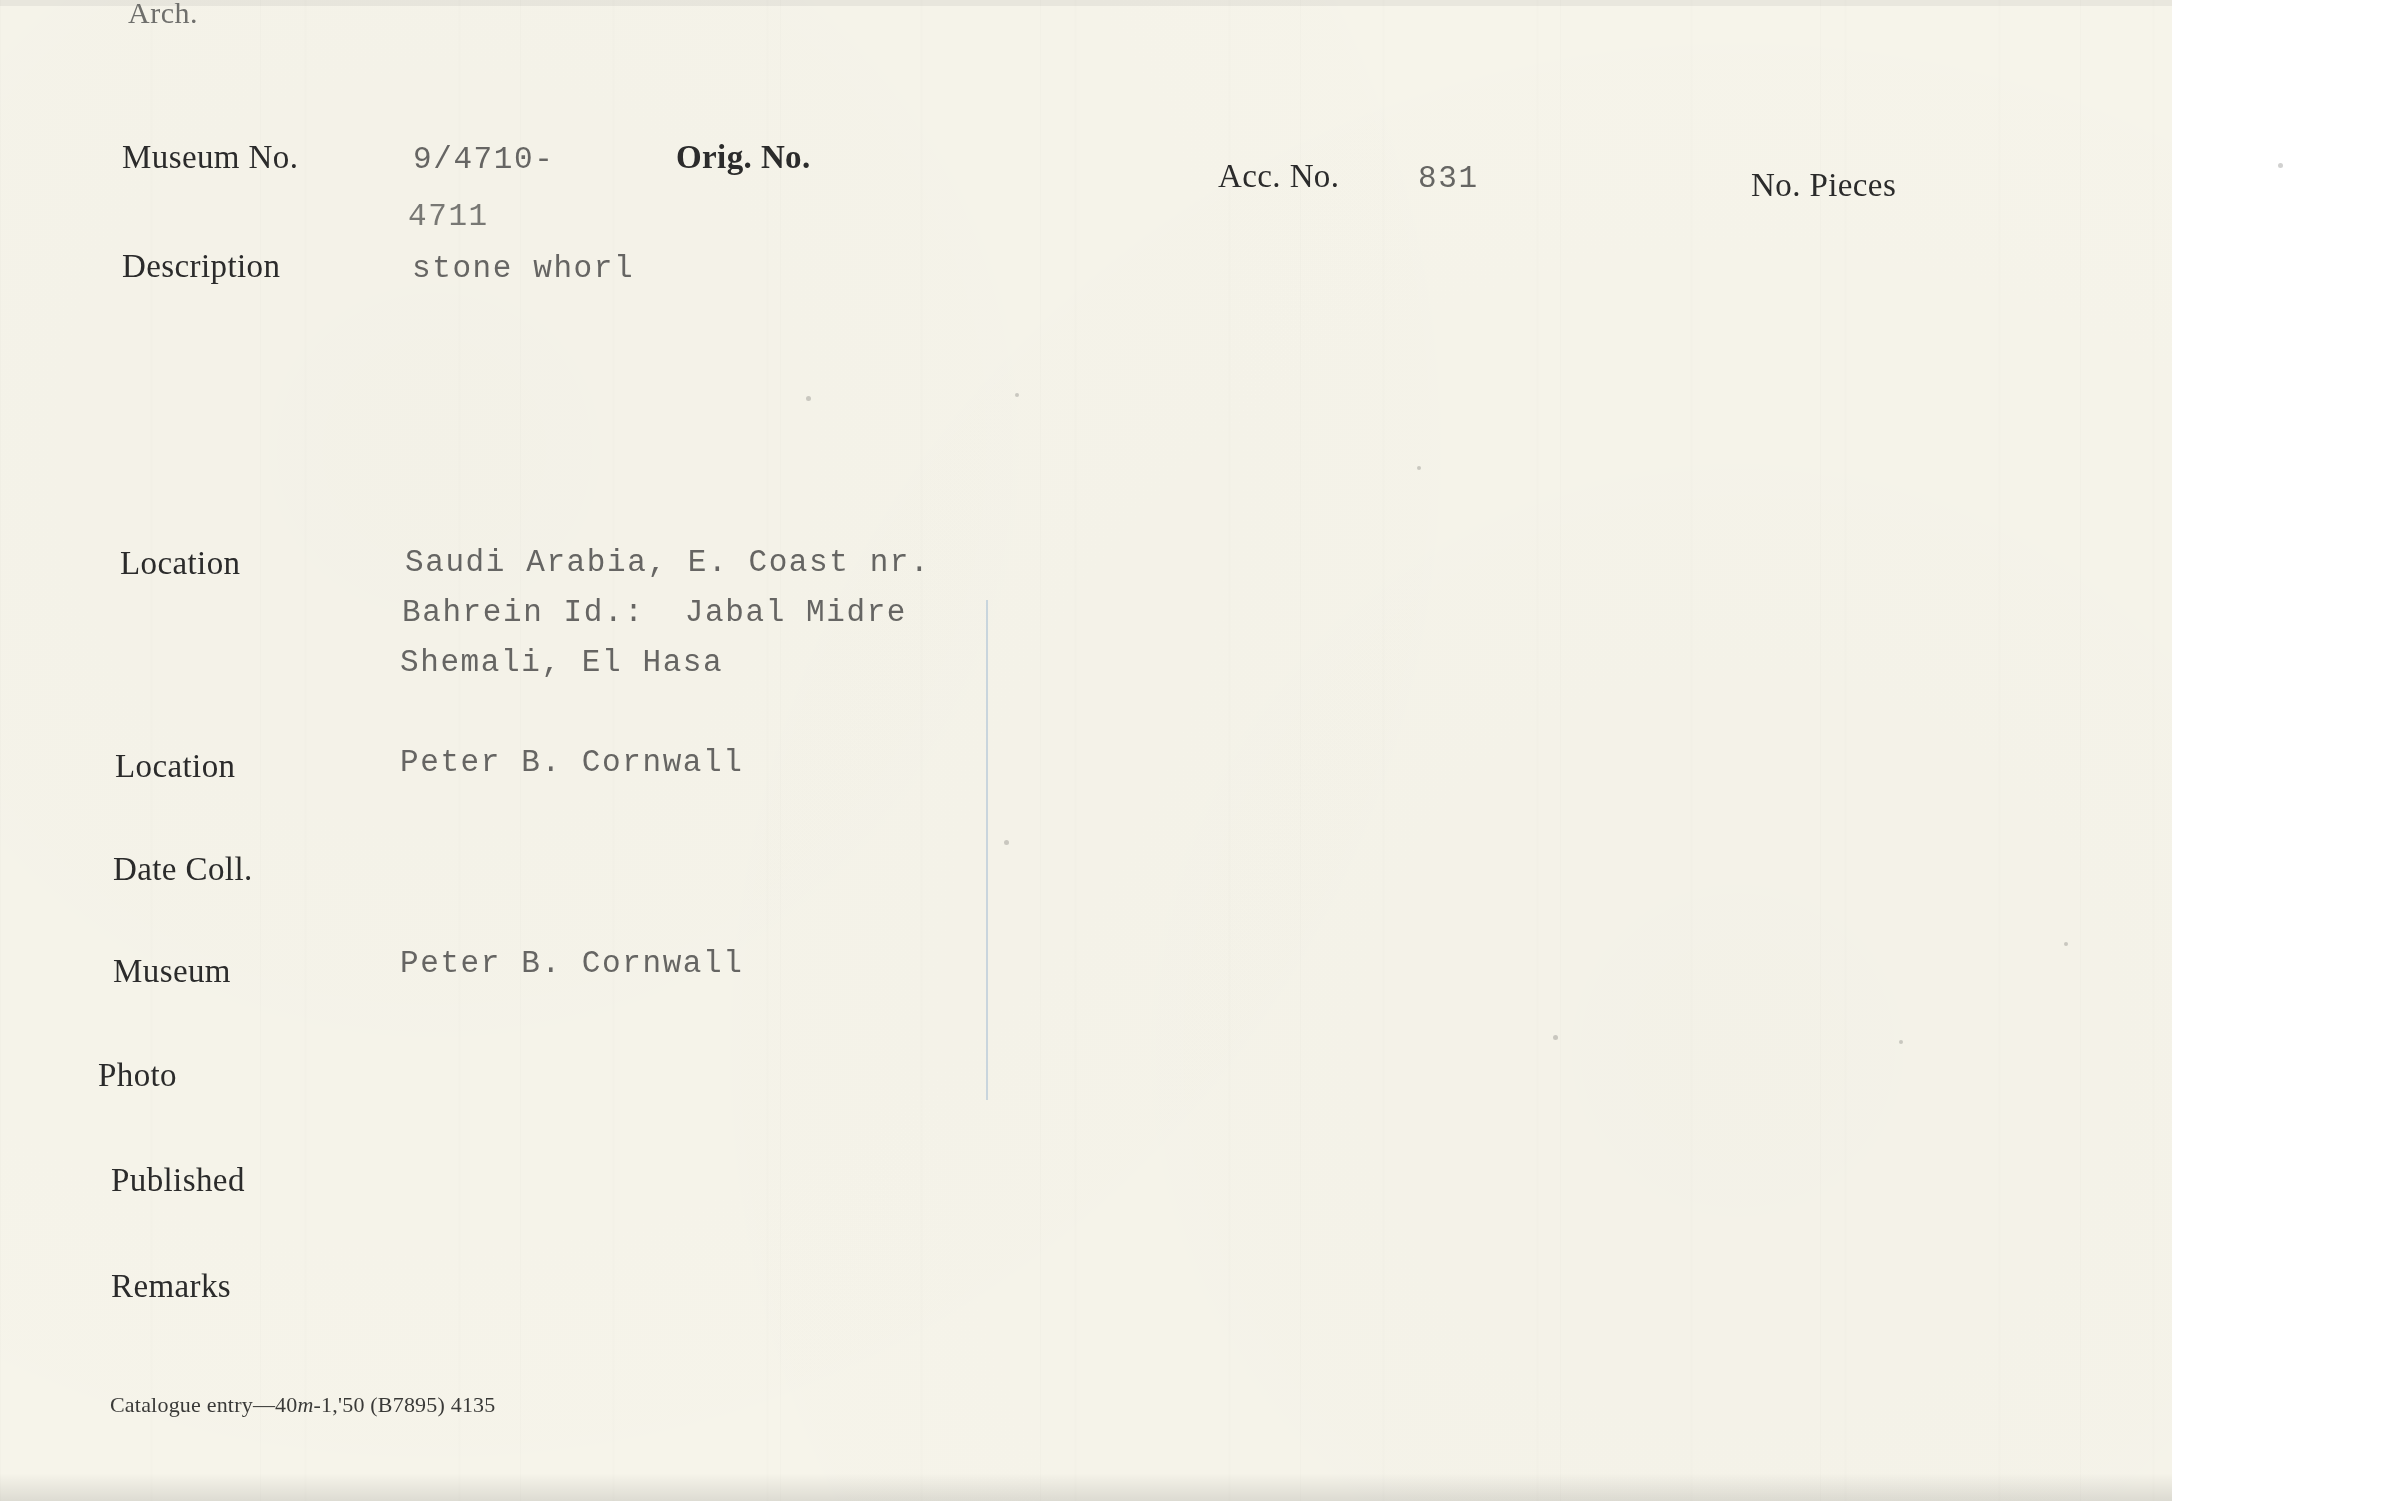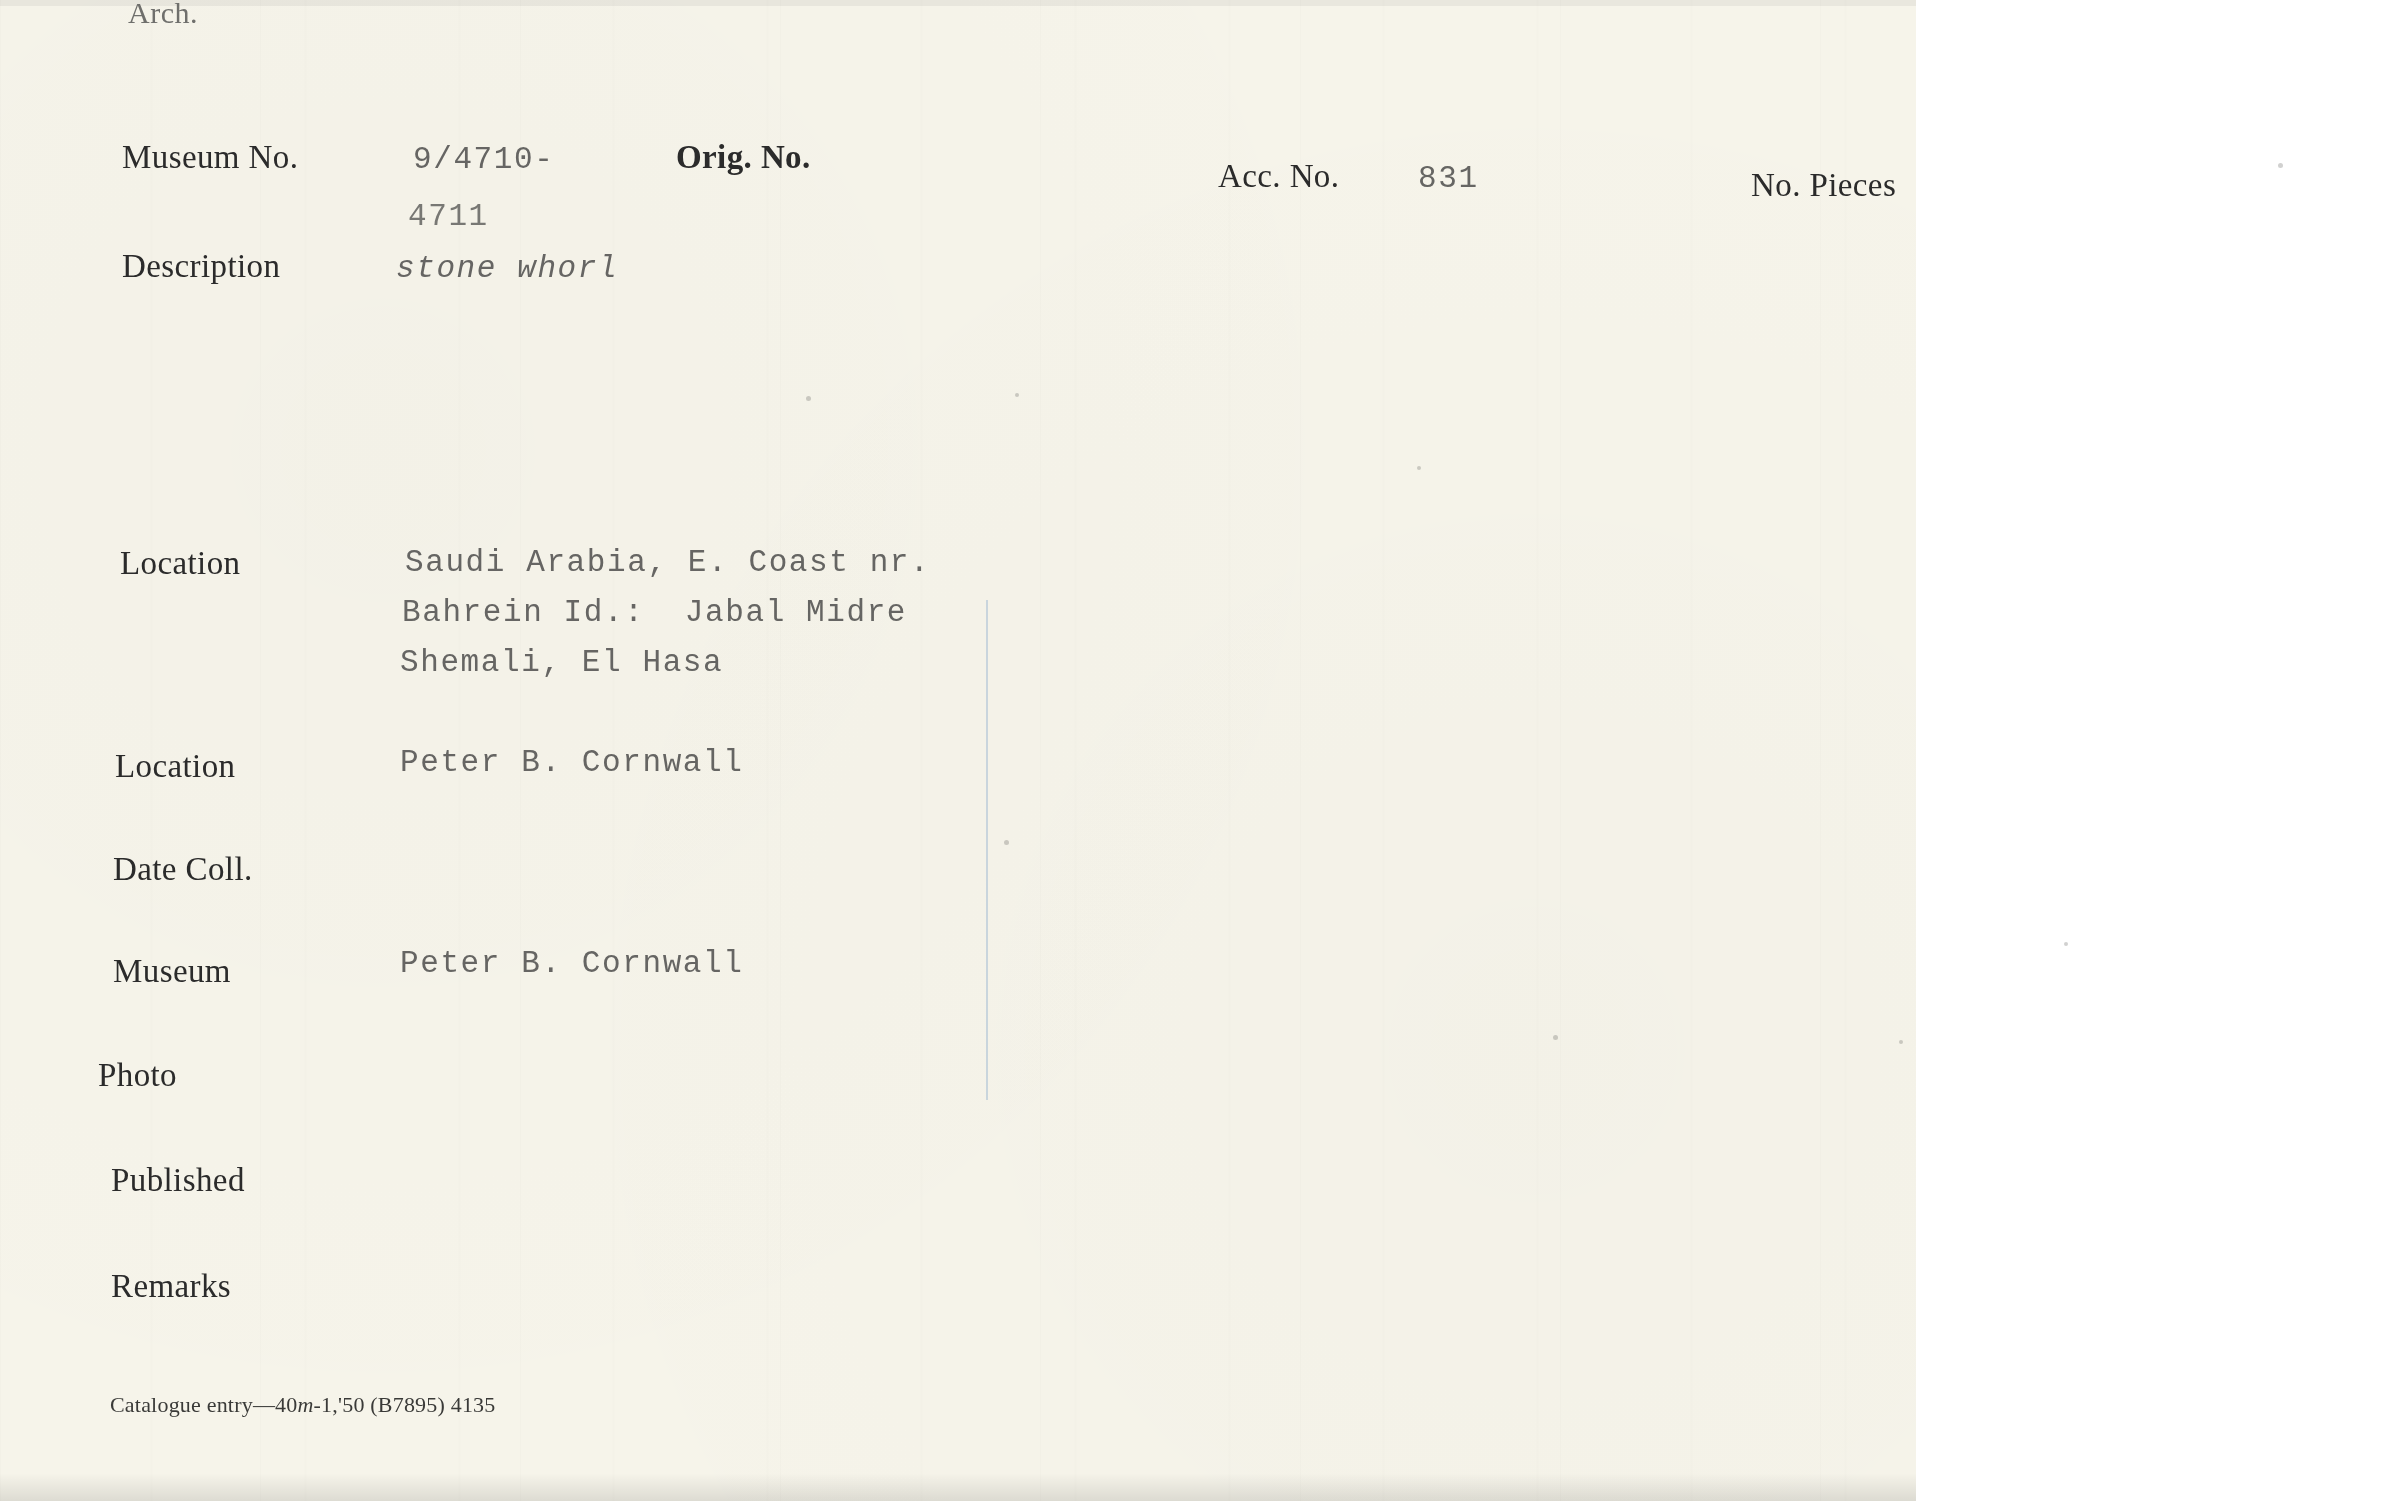--- a/index.html
+++ b/index.html
@@ -12,21 +12,21 @@
     height: 1501px;
     font-family: "Liberation Serif", serif;
     overflow: hidden;
   }
 
   
   .card {
     position: absolute;
     left: 0;
     top: 0;
-    width: 1916px;
+    width: 2172px;
     height: 1501px;
     background: #f6f4ea;
     background-image:
       linear-gradient(90deg, rgba(0,0,0,0.012) 0 1px, transparent 1px 100%),
       radial-gradient(circle at 20% 30%, rgba(0,0,0,0.010), transparent 60%),
       radial-gradient(circle at 80% 70%, rgba(0,0,0,0.010), transparent 60%);
     background-size: 260px 100%, 100% 100%, 100% 100%;
   }
   
   .bands {
@@ -108,21 +108,21 @@
   #lbl-collector  { left: 115px; top: 748px; }
   #lbl-date-coll  { left: 113px; top: 851px; }
   #lbl-donor      { left: 113px; top: 953px; }
   #lbl-photo      { left: 98px; top: 1057px; }
   #lbl-published  { left: 111px; top: 1162px; text-align: right; }
   #lbl-remarks    { left: 111px; top: 1268px; }
 
   #val-museum-no-1 { left: 413px; top: 142px; }
   #val-museum-no-2 { left: 408px; top: 199px; }
   #val-acc-no      { left: 1418px; top: 161px; }
-  #val-description { left: 396px; top: 251px; font-style: italic; }
+  #val-description { left: 412px; top: 251px; }
   #val-location-1  { left: 405px; top: 545px; }
   #val-location-2  { left: 402px; top: 595px; }
   #val-location-3  { left: 400px; top: 645px; }
   #val-collector   { left: 400px; top: 745px; }
   #val-donor       { left: 400px; top: 946px; }
 
   #catalogue-entry {
     left: 110px;
     top: 1392px;
     font-size: 22px;

